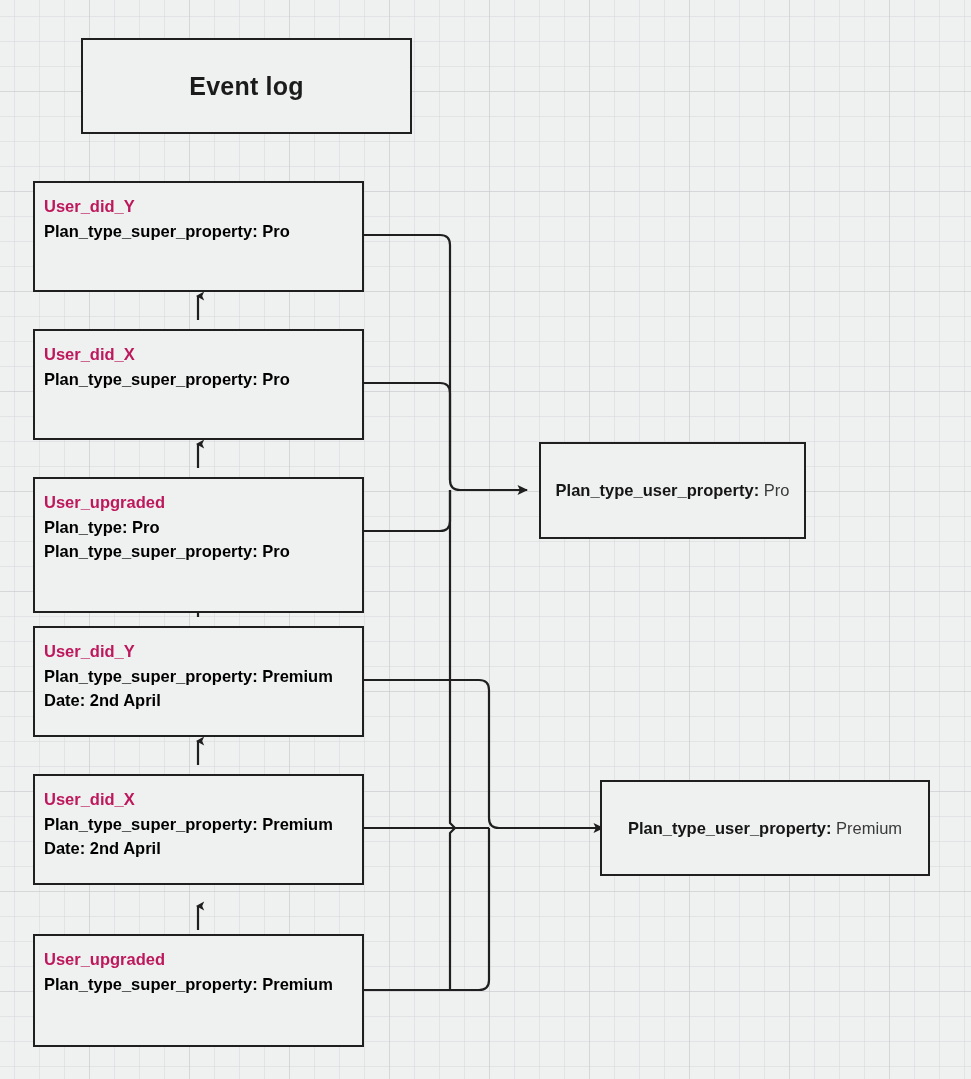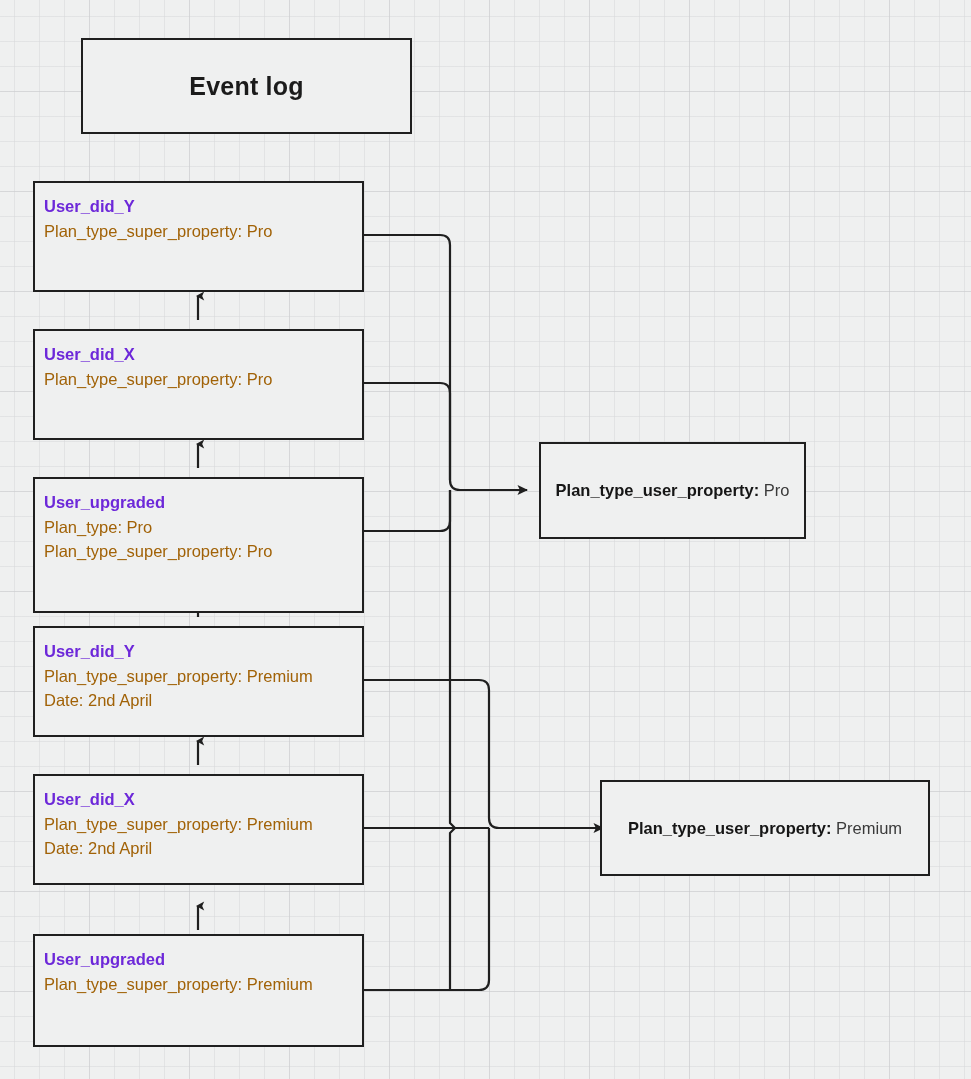--- a/index.html
+++ b/index.html
@@ -59,26 +59,27 @@
     color: #1b1b1b;
     letter-spacing: 0.2px;
   }
 
   .event-node {
     padding: 11px 0 0 9px;
   }
   .event-line {
     font-size: 16.5px;
     line-height: 24.5px;
-    color: #a16207;
+    color: #000000;
     white-space: nowrap;
+    font-weight: bold;
   }
   .event-line.head {
     font-weight: bold;
-    color: #6d28d9;
+    color: #be185d;
   }
 
   .prop-node {
     display: flex;
     align-items: center;
     justify-content: center;
   }
   .prop-text {
     font-size: 16.5px;
     color: #3a3a3a;

